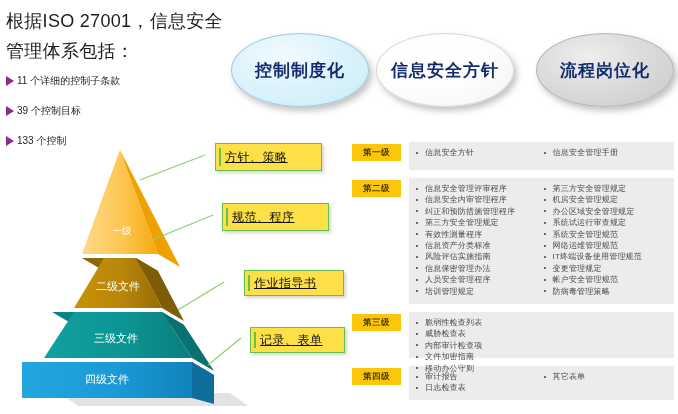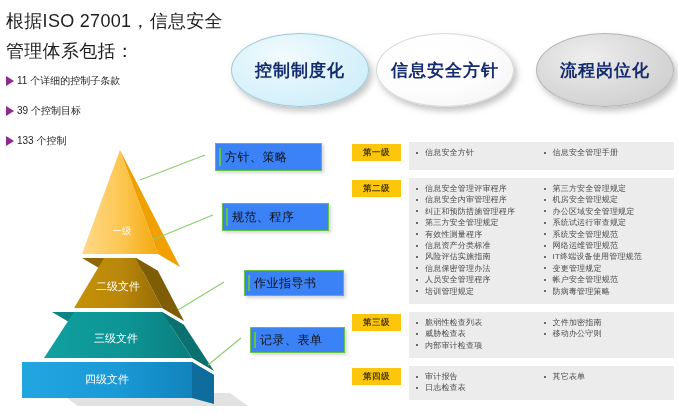--- a/index.html
+++ b/index.html
@@ -85,30 +85,31 @@
     font-family: "Liberation Sans", "DejaVu Sans", sans-serif;
     fill: #ffffff;
     font-size: 11px;
     text-anchor: middle;
   }
   .tier-label.apex { font-size: 9.5px; }
 
   
   .callout {
     position: absolute;
-    background: #3b82f6;
+    background: #fde047;
     border: 1.3px solid #64c248;
     box-shadow: 2px 2px 3px rgba(150,150,150,.4);
     font-size: 12px;
     color: #111;
     display: flex;
     align-items: center;
     padding-left: 9px;
     box-sizing: border-box;
     letter-spacing: .5px;
+    text-decoration: underline;
   }
   .callout::before {
     content: "";
     position: absolute;
     left: 3px; top: 4px; bottom: 4px;
     width: 2px;
     background: #64c248;
   }
   #callout-1 { left: 215px; top: 143px; width: 107px; height: 28px; }
   #callout-2 { left: 222px; top: 203px; width: 107px; height: 28px; }
@@ -164,21 +165,21 @@
   }
   .col li::before {
     content: "";
     position: absolute;
     left: 1px; top: 4.6px;
     width: 2px; height: 2px;
     background: #6b6b6b;
   }
   #level-1 .level-panel { height: 28px; align-items: flex-start; }
   #level-2 .level-panel { height: 126px; }
-  #level-3 .level-panel { height: 46px; }
+  #level-3 .level-panel { height: 46px; flex-direction: column; }
   #level-4 .level-panel { height: 34px; }
 </style>
 </head>
 <body>
 
 <div id="intro">
   <div class="line">根据ISO 27001，信息安全</div>
   <div class="line">管理体系包括：</div>
 
   <div class="bullet-line">

